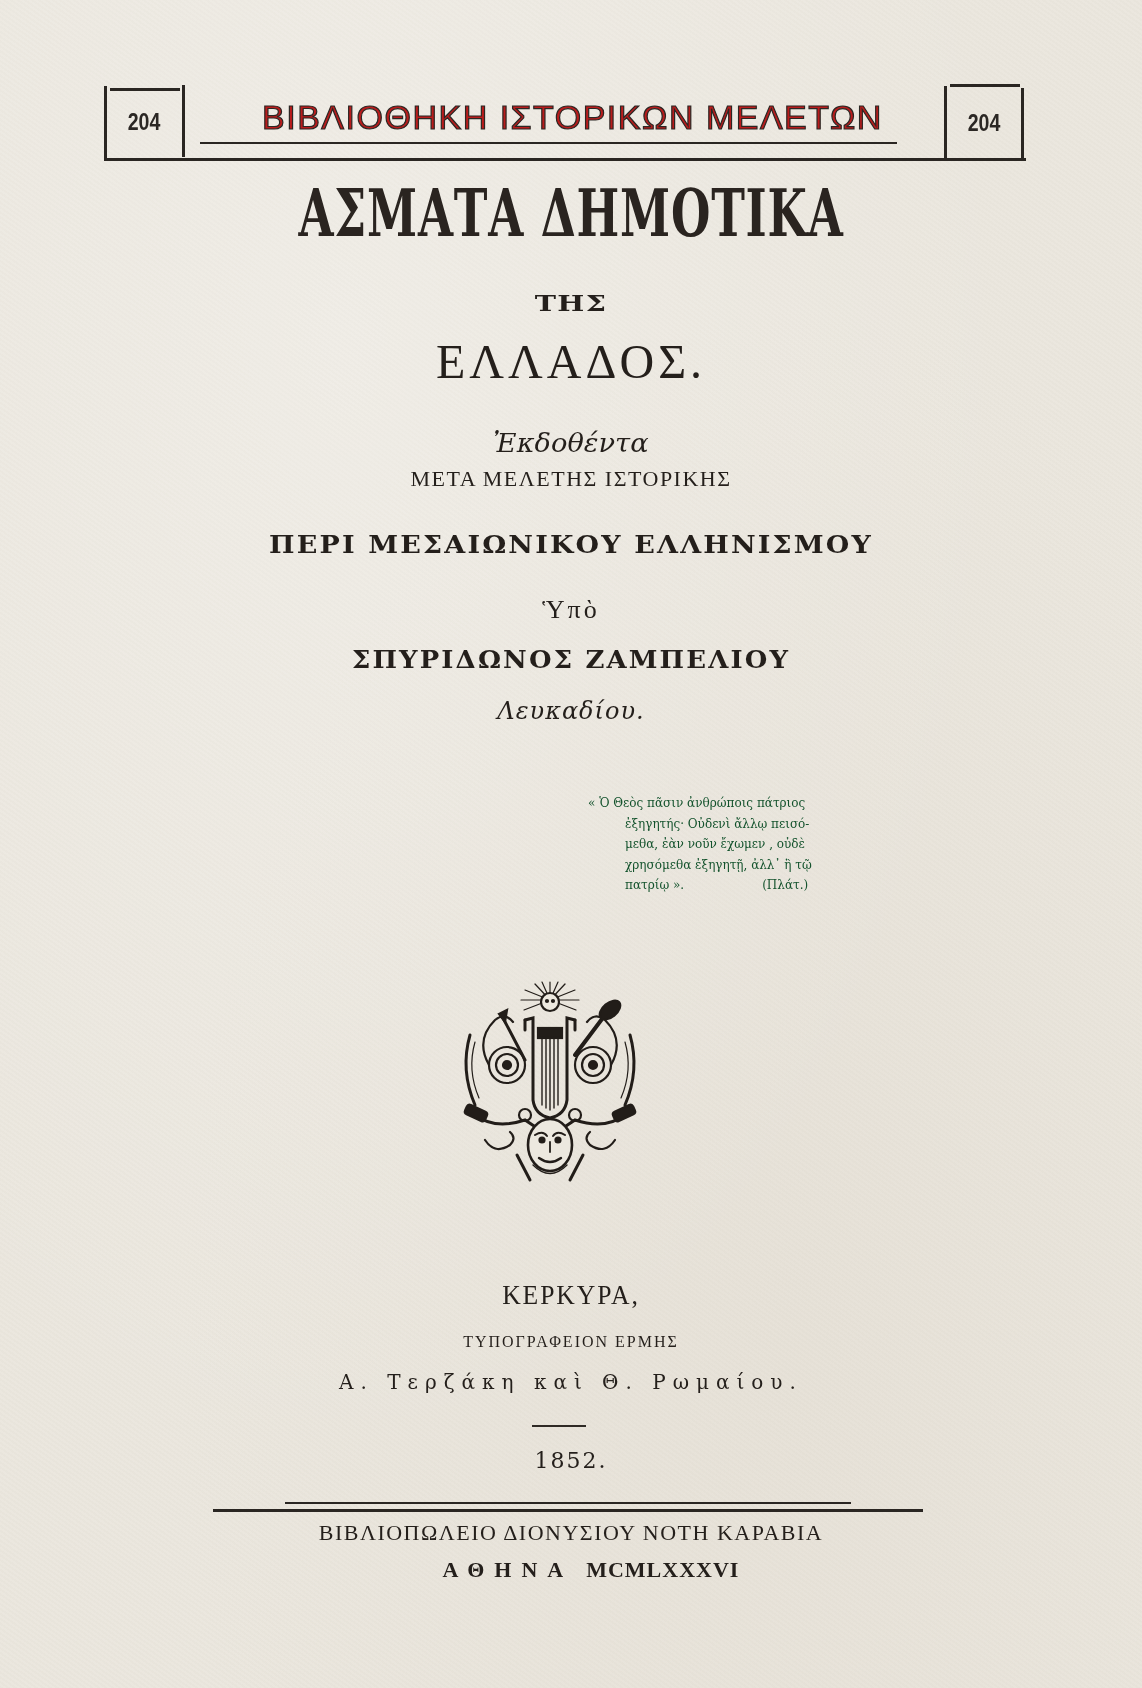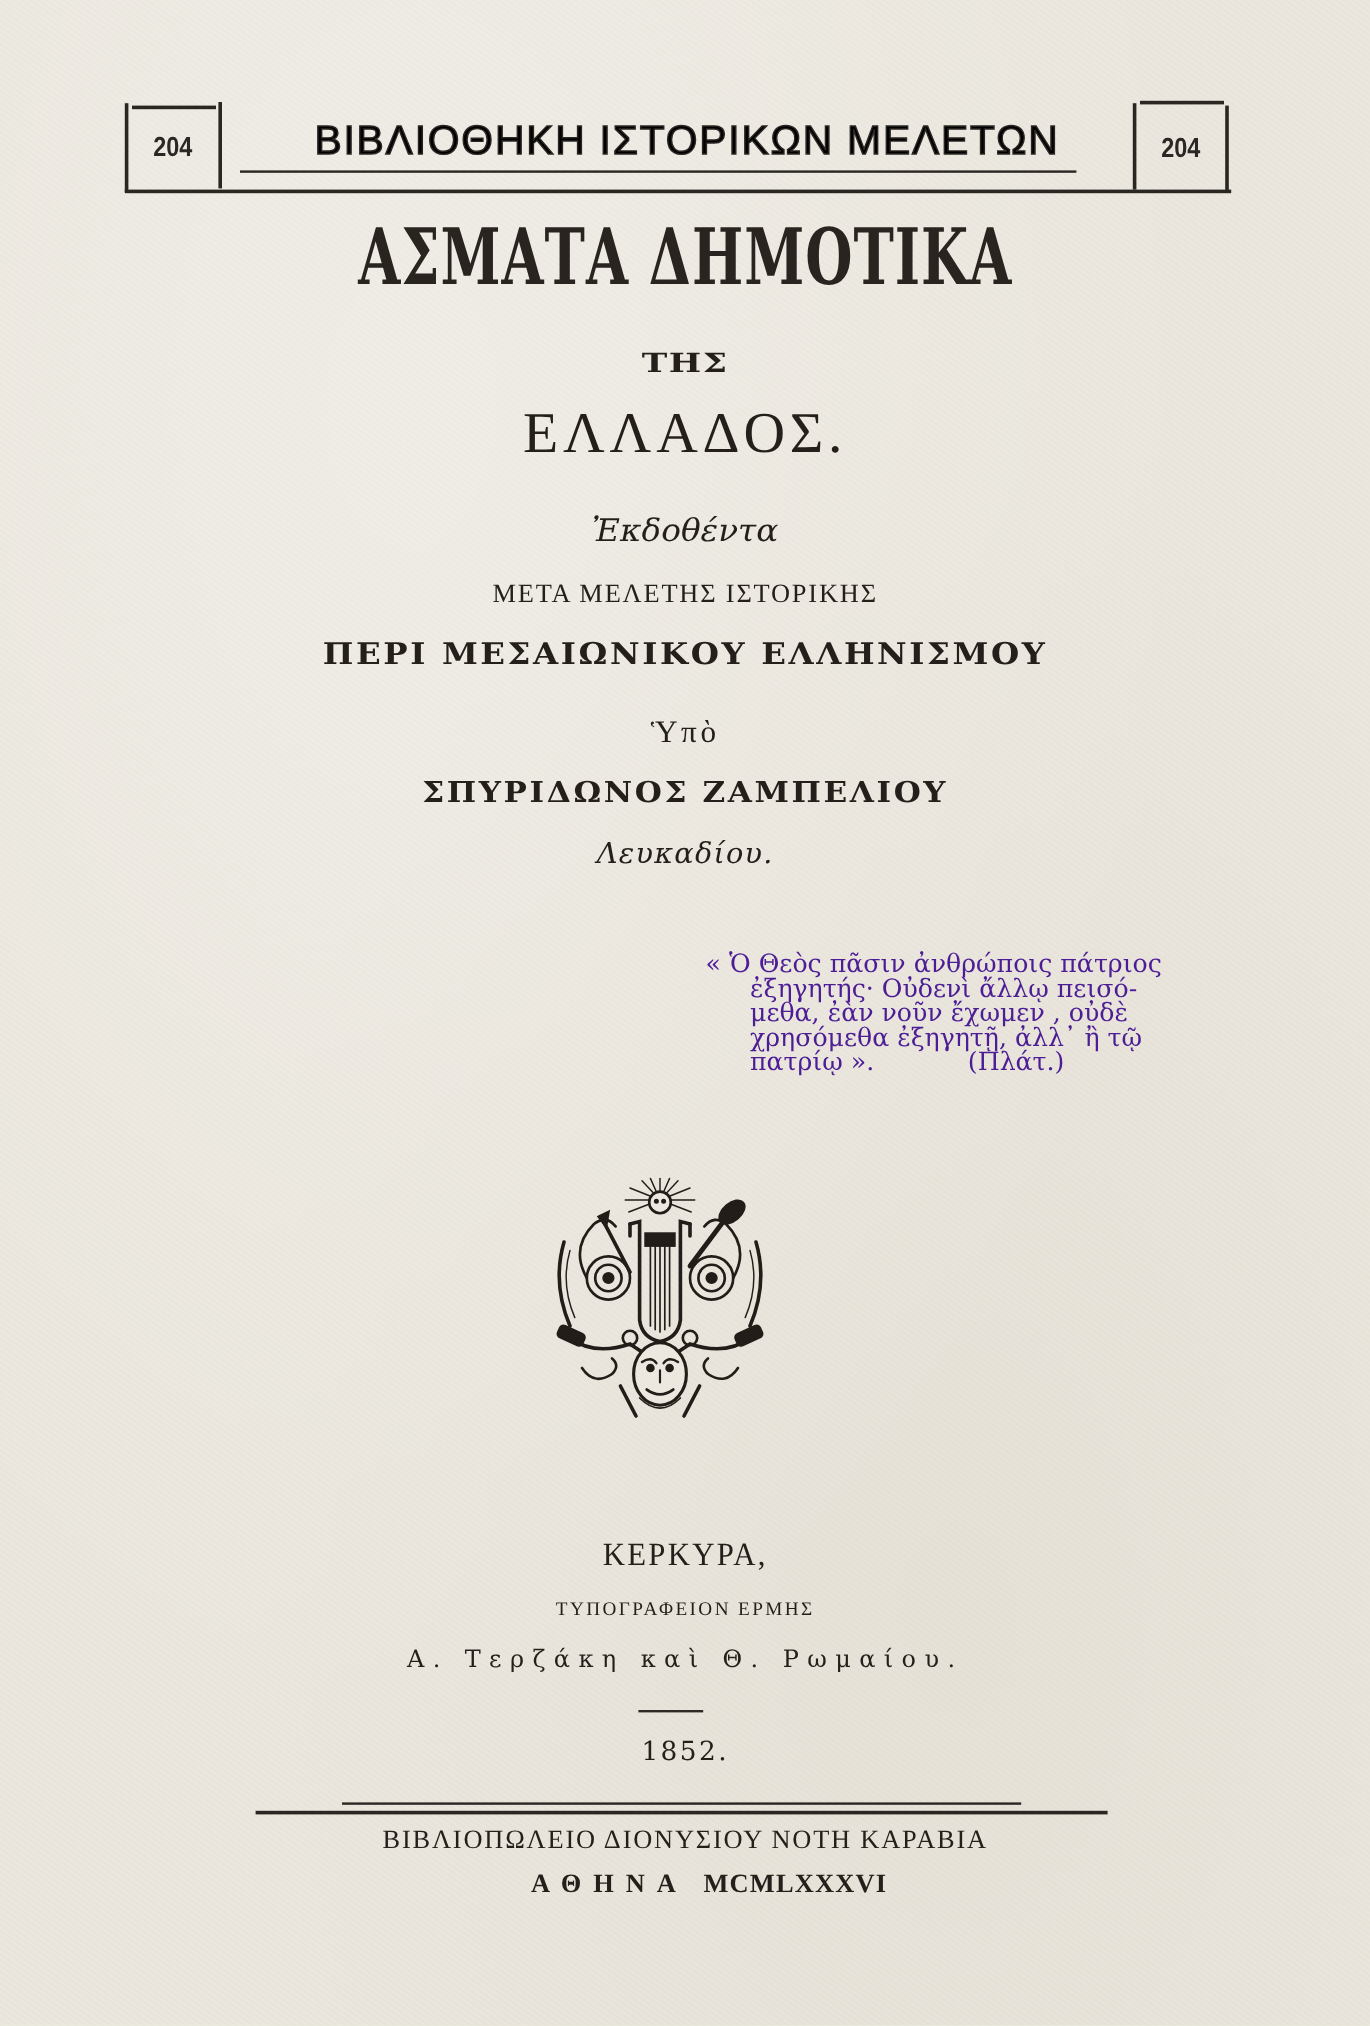--- a/index.html
+++ b/index.html
@@ -97,21 +97,21 @@
       font-weight: normal;
     }
     .ekdothenta {
       top: 428px;
       font-family: "DejaVu Serif", serif;
       font-style: italic;
       font-size: 26px;
       transform: scaleX(1.05);
     }
     .meta-meletis {
-      top: 482px;
+      top: 466px;
       font-family: "Liberation Serif", serif;
       font-size: 22px;
       letter-spacing: 1.5px;
     }
     .peri {
       top: 530px;
       font-family: "DejaVu Serif", serif;
       font-weight: bold;
       font-size: 25px;
       letter-spacing: 2px;
@@ -139,23 +139,23 @@
       letter-spacing: 1px;
     }
 
     
     .epigraph {
       position: absolute;
       left: 588px;
       top: 793px;
       width: 330px;
       font-family: "DejaVu Serif", serif;
-      font-size: 21px;
+      font-size: 12px;
       line-height: 20.5px;
-      color: #4c1d95;
+      color: #14532d;
     }
     .epigraph .ep-line {
       display: block;
       white-space: nowrap;
     }
     .epigraph .indent { padding-left: 37px; }
     .epigraph .attr { padding-left: 78px; }
 
     
     .emblem {
@@ -228,21 +228,21 @@
 <div class="paper"></div>
 
 <div>
 
   <div class="hdr-line" style="left:110px; top:88px; width:70px; height:3px;"></div>
   <div class="hdr-line" style="left:104px; top:86px; width:3px; height:74px;"></div>
   <div class="hdr-line" style="left:182px; top:85px; width:3px; height:72px;"></div>
   <div class="series-num" style="left:106px; top:109px;">204</div>
 
   <div class="series-title-fill"></div>
-  <div class="series-title" style="color:#000000;">ΒΙΒΛΙΟΘΗΚΗ ΙΣΤΟΡΙΚΩΝ ΜΕΛΕΤΩΝ</div>
+  <div class="series-title" style="color:#b91c1c;">ΒΙΒΛΙΟΘΗΚΗ ΙΣΤΟΡΙΚΩΝ ΜΕΛΕΤΩΝ</div>
   <div class="hdr-line" style="left:200px; top:142px; width:697px; height:2px;"></div>
 
   <div class="hdr-line" style="left:950px; top:84px; width:70px; height:3px;"></div>
   <div class="hdr-line" style="left:944px; top:86px; width:3px; height:72px;"></div>
   <div class="hdr-line" style="left:1021px; top:88px; width:3px; height:72px;"></div>
   <div class="series-num" style="left:946px; top:110px;">204</div>
 
   <div class="hdr-line" style="left:943px; top:86px; width:0px; height:0px;"></div>
 
   <div class="hdr-line" style="left:104px; top:158px; width:922px; height:3px;"></div>

